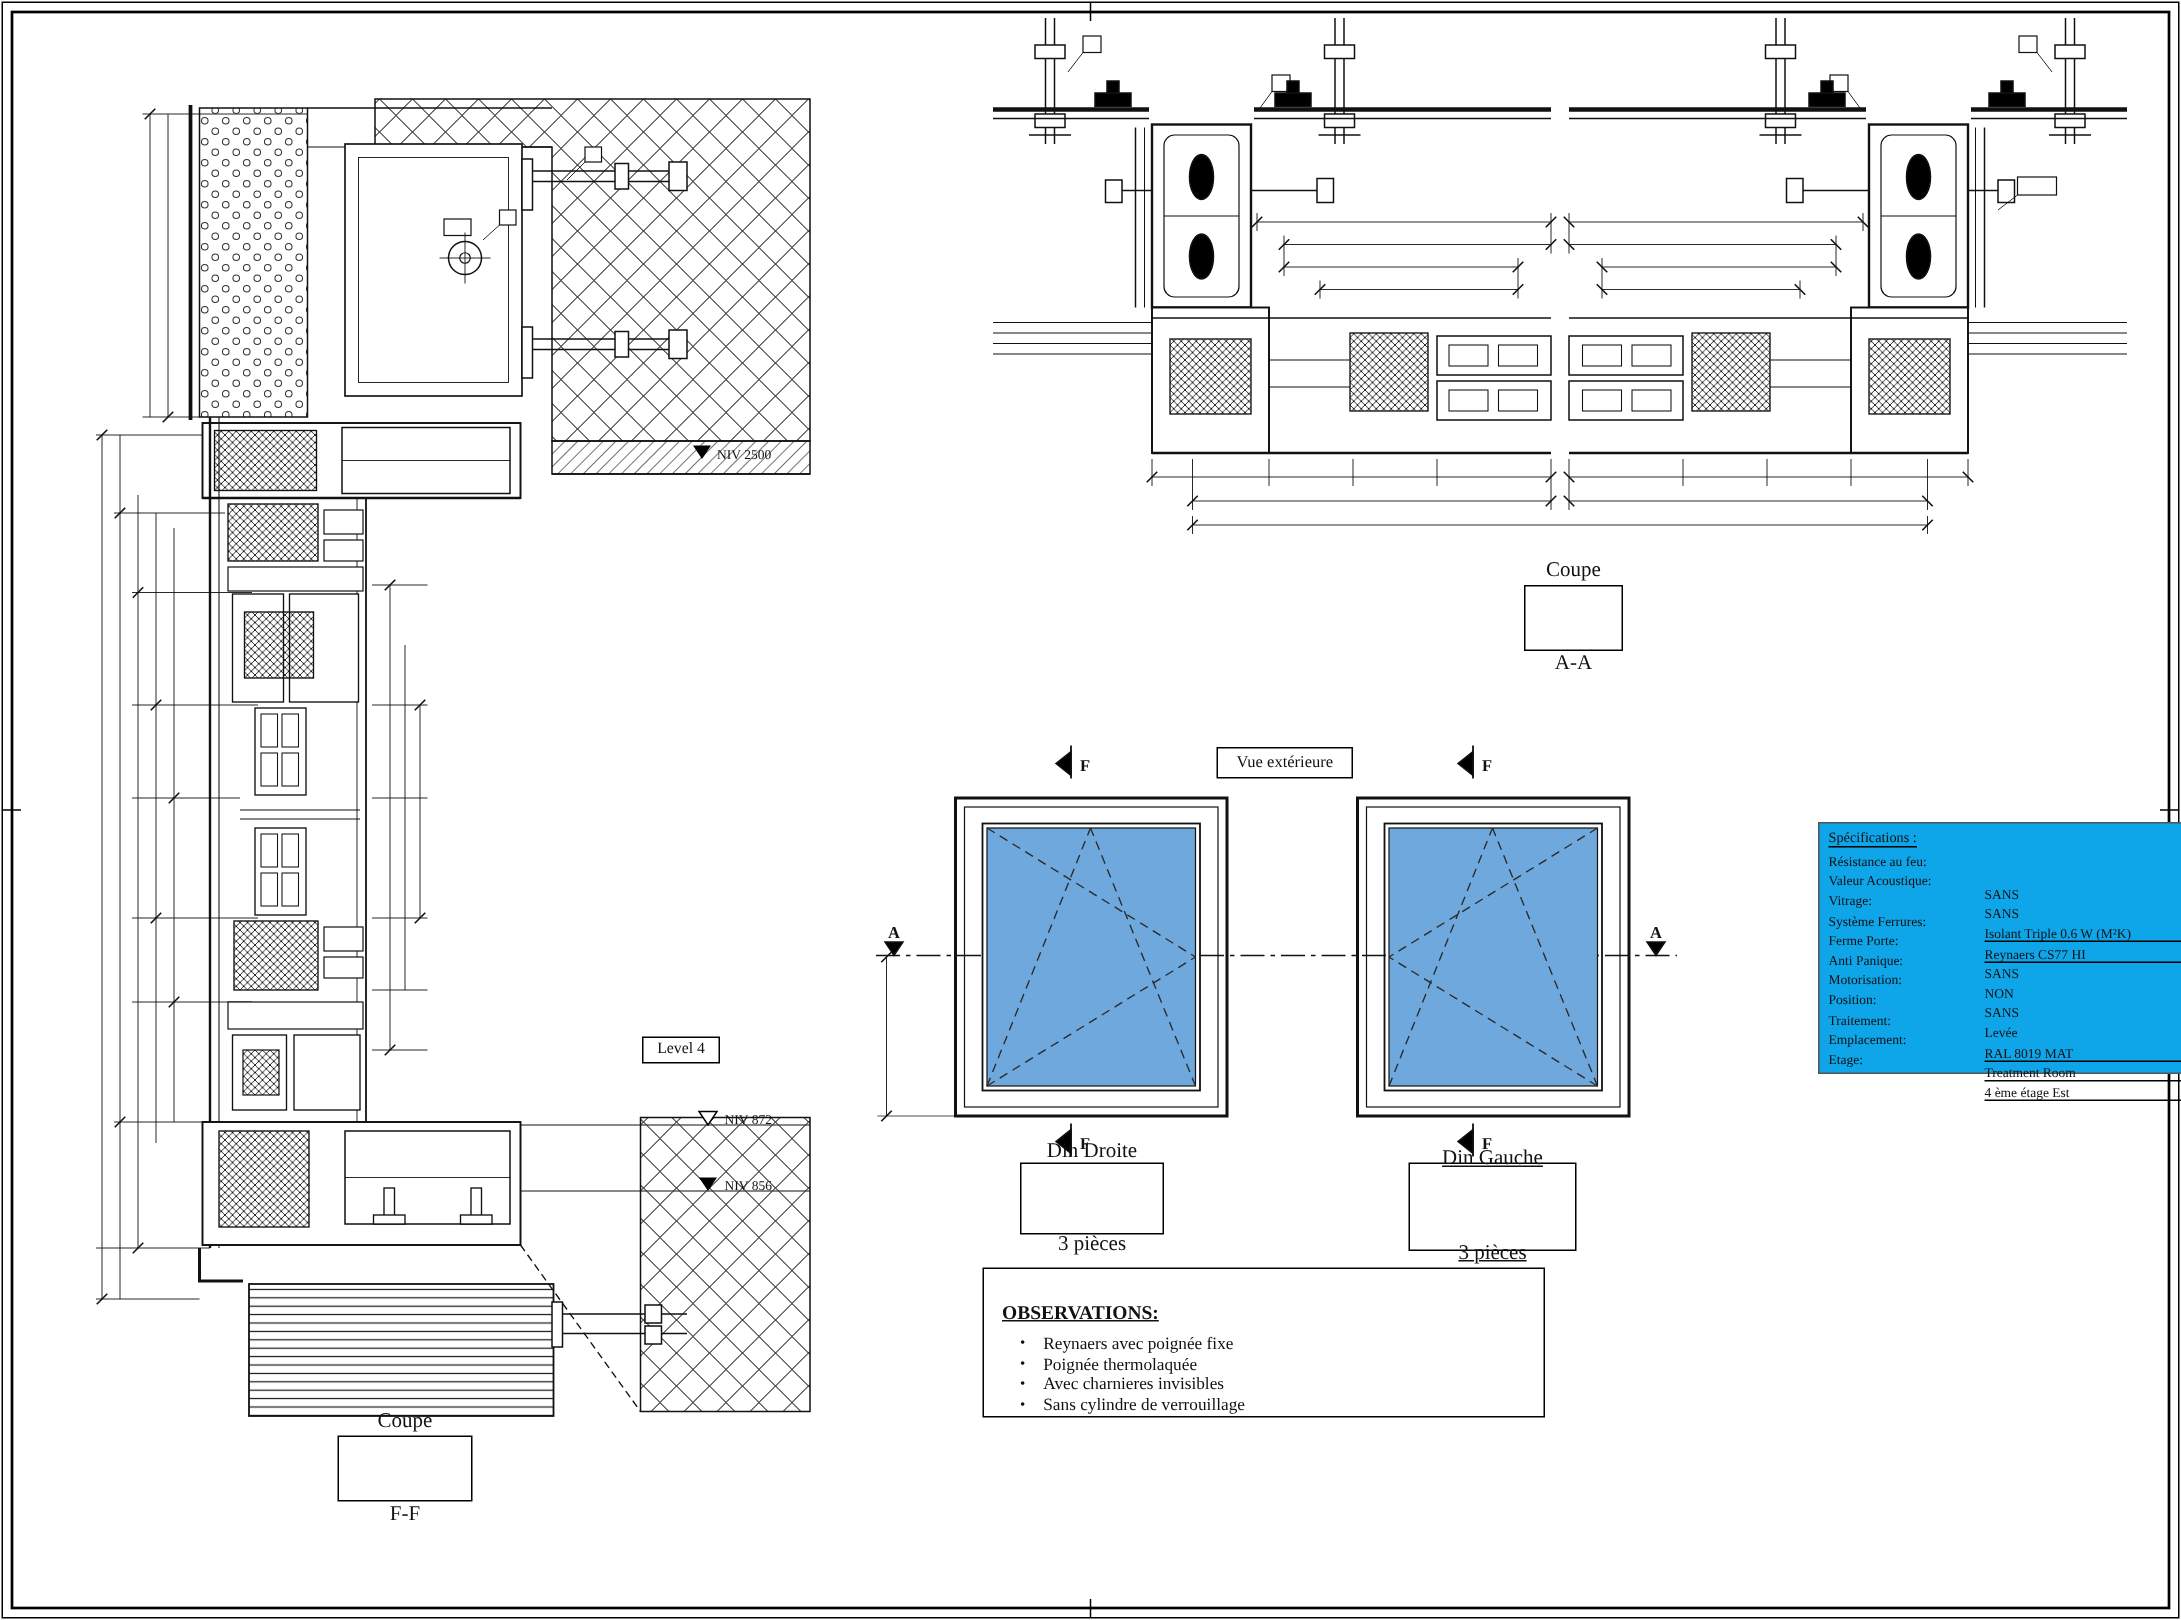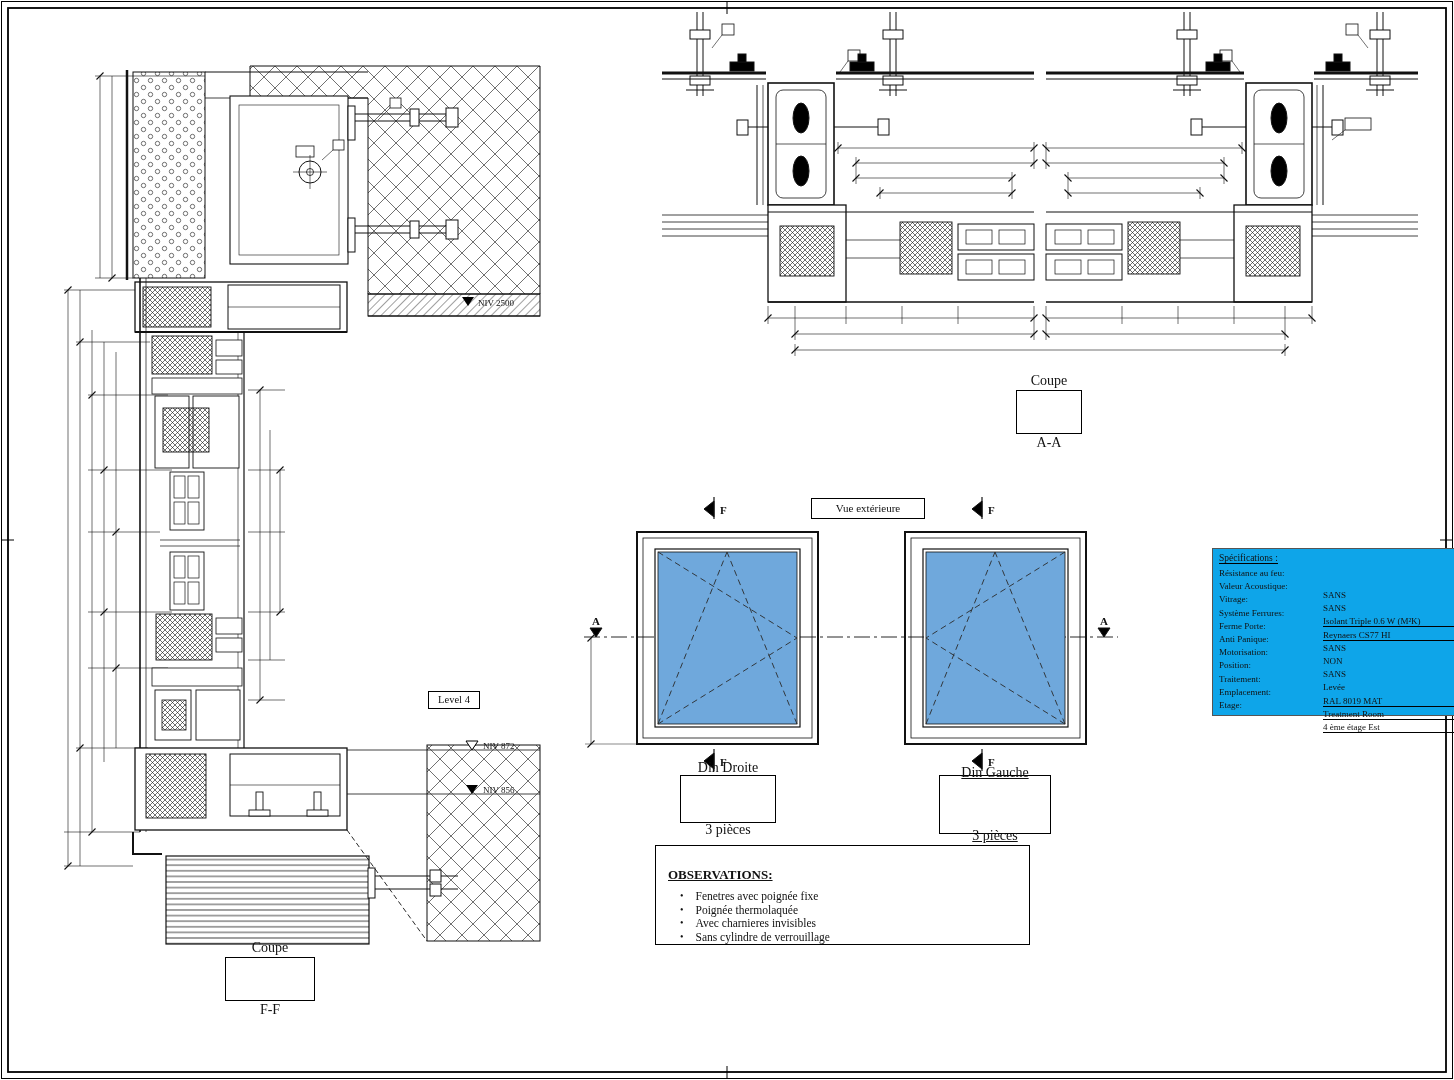--- a/index.html
+++ b/index.html
@@ -396,21 +396,21 @@
 <div class="box section-label" style="left:1016px; top:390px; width:66px; height:44px;">
   <div>Coupe</div>
   <div>A-A</div>
 </div>
 
 <div class="box section-label" style="left:225px; top:957px; width:90px; height:44px;">
   <div>Coupe</div>
   <div>F-F</div>
 </div>
 
-<div class="box vue-label" style="left:811px; top:498px; width:114px; height:21px;">
+<div class="box vue-label" style="left:811px; top:498px; width:91px; height:21px;">
   <div>Vue extérieure</div>
 </div>
 
 <div class="box small-label" style="left:428px; top:691px; width:52px; height:18px;">
   <div>Level 4</div>
 </div>
 
 <div class="box section-label" style="left:680px; top:775px; width:96px; height:48px;">
   <div>Din Droite</div>
   <div>3 pièces</div>
@@ -418,21 +418,21 @@
 
 <div class="box section-label" style="left:939px; top:775px; width:112px; height:59px;text-decoration:underline;">
   <div>Din Gauche</div>
   <div>3 pièces</div>
 </div>
 
 <div class="obs-box">
   <div class="obs-title">OBSERVATIONS:</div>
   <div class="obs-item">
     <span class="bullet">•</span>
-    <span>Fenetres avec poignée fixe</span>
+    <span>Reynaers avec poignée fixe</span>
   </div>
   <div class="obs-item">
     <span class="bullet">•</span>
     <span>Poignée thermolaquée</span>
   </div>
   <div class="obs-item">
     <span class="bullet">•</span>
     <span>Avec charnieres invisibles</span>
   </div>
   <div class="obs-item">

